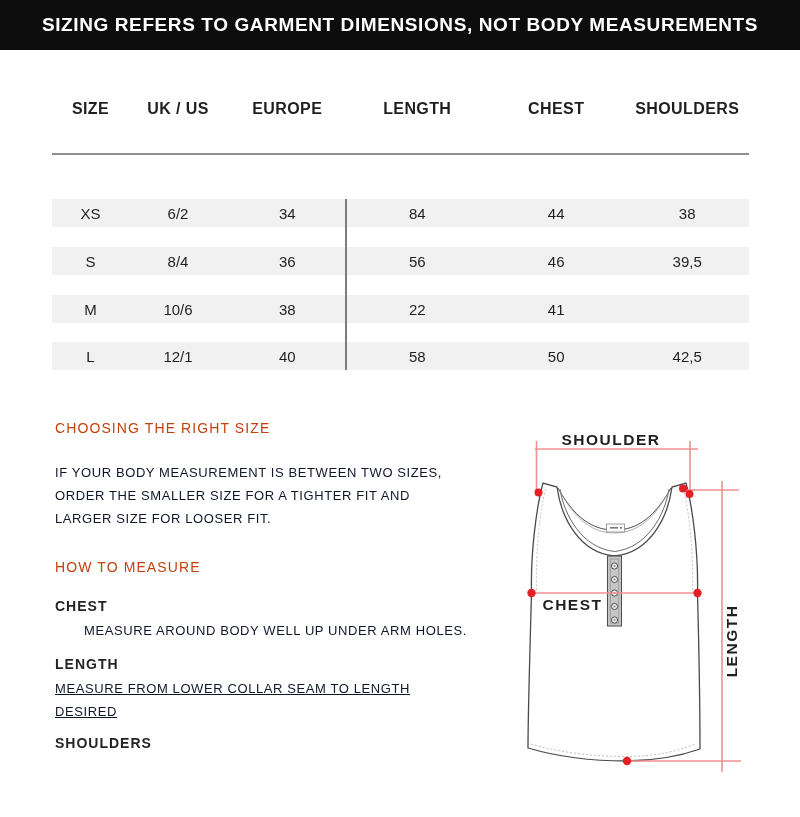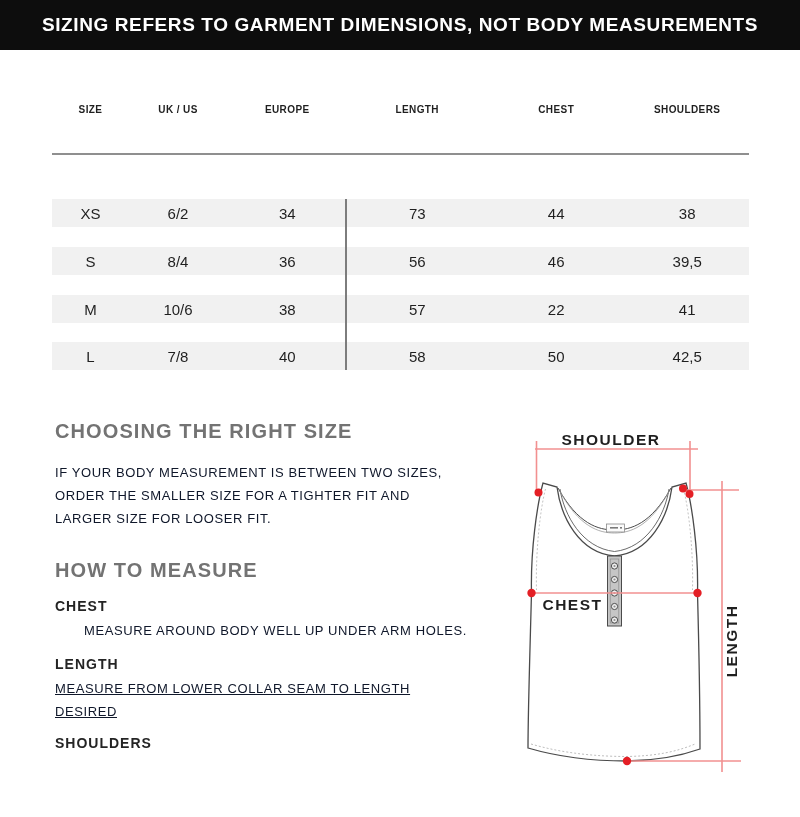--- a/index.html
+++ b/index.html
@@ -14,36 +14,36 @@
   }
   .banner-text{
     color:#ffffff;font-size:19px;font-weight:bold;letter-spacing:0.6px;white-space:nowrap;
   }
   
   .tbl-grid{
     position:absolute;left:52px;width:697px;display:grid;
     grid-template-columns:11.05% 14.06% 17.29% 20.01% 19.87% 17.72%;
   }
   .tbl-head{top:97px;height:24px;}
-  .tbl-head .cell{font-weight:bold;font-size:10px;letter-spacing:0.4px;}
+  .tbl-head .cell{font-weight:bold;font-size:16px;letter-spacing:0.4px;}
   .cell{
     display:flex;align-items:center;justify-content:center;
     font-size:15px;color:#1f1f1f;white-space:nowrap;
   }
   .tbl-rule{
     position:absolute;left:52px;top:153px;width:697px;height:2px;background:#8f8f8f;
   }
   .tbl-row{height:28px;background:#f1f1f1;text-align:right;}
   .row-0{top:199px;} .row-1{top:247px;} .row-2{top:295px;} .row-3{top:342px;}
   .tbl-divider{
     position:absolute;left:345px;top:199px;width:2px;height:171px;background:#7d7d7d;
   }
   
   .sec-title{
-    position:absolute;left:55px;font-size:20px;font-weight:bold;letter-spacing:1.1px;color:#737373;white-space:nowrap;
+    position:absolute;left:55px;font-size:14px;font-weight:normal;letter-spacing:1.1px;color:#c2410c;white-space:nowrap;
   }
   .sec-body{
     position:absolute;left:55px;font-size:13px;letter-spacing:0.6px;line-height:23px;
     color:#0f172a;white-space:pre-line;
   }
   .sub-label{
     position:absolute;left:55px;font-size:14px;font-weight:bold;letter-spacing:1px;color:#242424;white-space:nowrap;
   }
   .choosing-title{top:420px;}
   .choosing-body{top:461px;}
@@ -71,43 +71,42 @@
     <div class="cell">LENGTH</div>
     <div class="cell">CHEST</div>
     <div class="cell">SHOULDERS</div>
   </div>
   <div class="tbl-rule"></div>
 
   <div class="tbl-grid tbl-row row-0">
     <div class="cell">XS</div>
     <div class="cell">6/2</div>
     <div class="cell">34</div>
-    <div class="cell">73</div>
+    <div class="cell">84</div>
     <div class="cell">44</div>
     <div class="cell">38</div>
   </div>
   <div class="tbl-grid tbl-row row-1">
     <div class="cell">S</div>
     <div class="cell">8/4</div>
     <div class="cell">36</div>
     <div class="cell">56</div>
     <div class="cell">46</div>
     <div class="cell">39,5</div>
   </div>
   <div class="tbl-grid tbl-row row-2">
     <div class="cell">M</div>
     <div class="cell">10/6</div>
     <div class="cell">38</div>
-    <div class="cell">57</div>
     <div class="cell">22</div>
     <div class="cell">41</div>
   </div>
   <div class="tbl-grid tbl-row row-3">
     <div class="cell">L</div>
-    <div class="cell">7/8</div>
+    <div class="cell">12/1</div>
     <div class="cell">40</div>
     <div class="cell">58</div>
     <div class="cell">50</div>
     <div class="cell">42,5</div>
   </div>
   <div class="tbl-divider"></div>
 
   <div class="sec-title choosing-title">CHOOSING THE RIGHT SIZE</div>
   <div class="sec-body choosing-body">IF YOUR BODY MEASUREMENT IS BETWEEN TWO SIZES,
 ORDER THE SMALLER SIZE FOR A TIGHTER FIT AND

